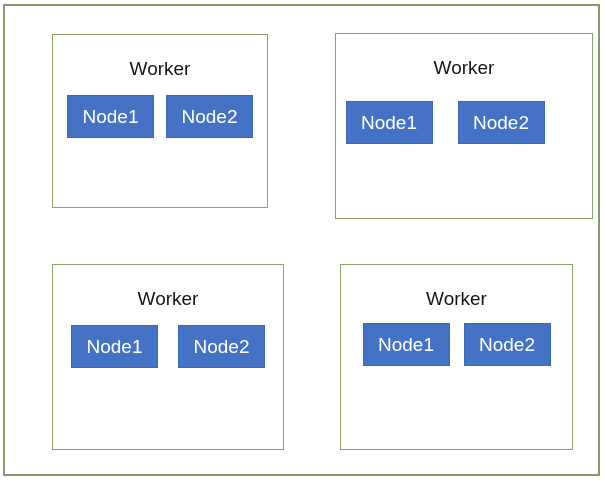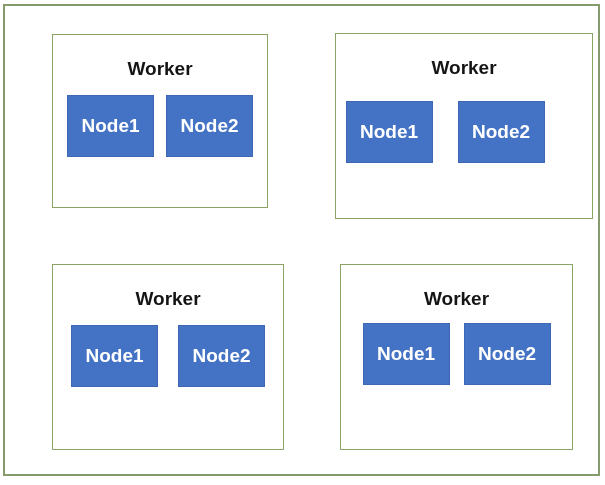--- a/index.html
+++ b/index.html
@@ -7,21 +7,20 @@
     padding: 0;
     background: #ffffff;
     font-family: "Liberation Sans", sans-serif;
   }
   .canvas {
     position: relative;
     width: 605px;
     height: 485px;
     background: #ffffff;
     overflow: hidden;
-    font-weight: bold;
   }
   .outer-frame {
     position: absolute;
     left: 3px;
     top: 4px;
     width: 597px;
     height: 472px;
     border: 2px solid var(--outer-border, #879a6d);
     box-sizing: border-box;
   }
@@ -47,21 +46,21 @@
     display: flex;
     justify-content: center;
   }
   .worker-1 .node-row { margin-top: 13px; gap: 12px; }
   .worker-2 .node-row { margin-top: 20px; gap: 25px; transform: translateX(-19px); }
   .worker-3 .node-row { margin-top: 13px; gap: 20px; }
   .worker-4 .node-row { margin-top: 11px; gap: 14px; }
 
   .node {
     width: 87px;
-    height: 62px;
+    height: 43px;
     background: var(--node-fill, #4472c4);
     border: 1px solid var(--node-edge, #3d67b5);
     box-sizing: border-box;
     color: var(--node-text, #ffffff);
     font-size: 19px;
     display: flex;
     align-items: center;
     justify-content: center;
   }
 </style>

